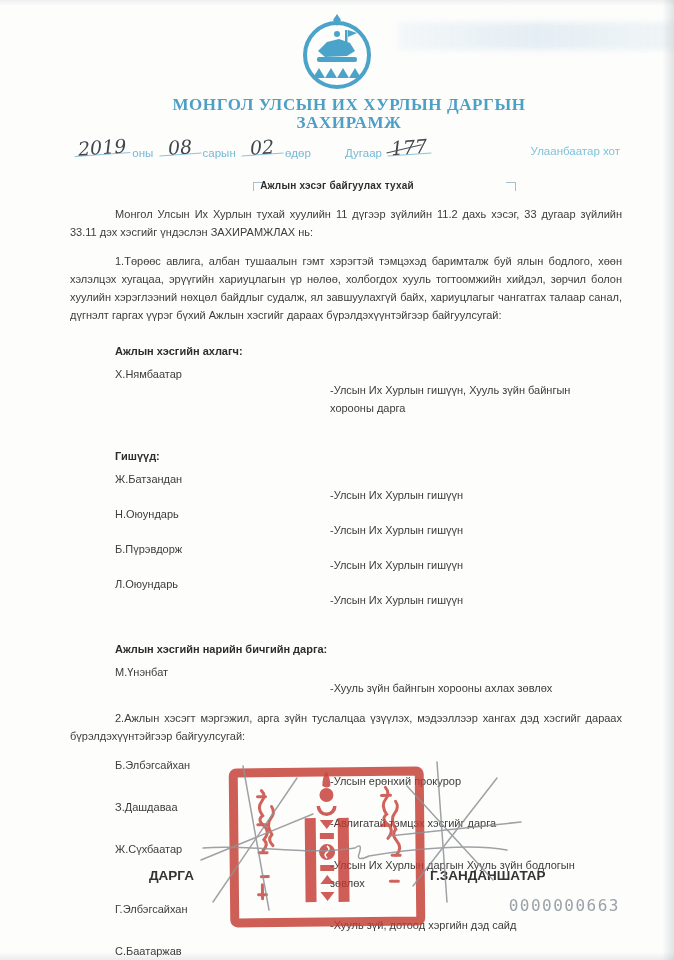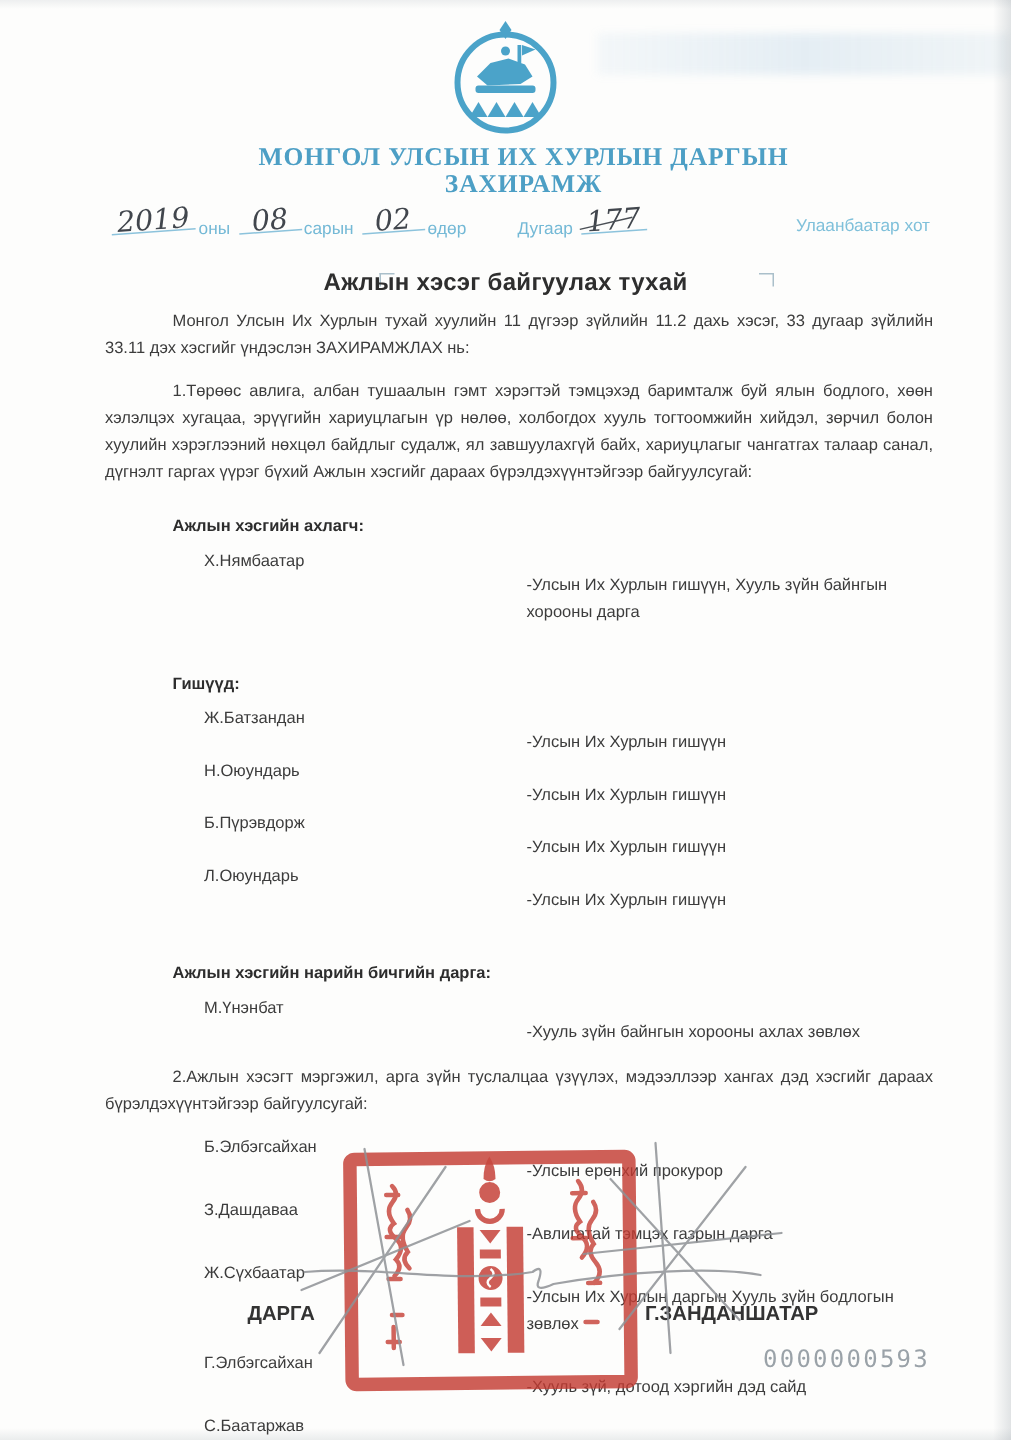--- a/index.html
+++ b/index.html
@@ -33,35 +33,35 @@
     color:#41464d;font-size:19px;line-height:14px;transform:rotate(-4deg);position:relative;top:-3px;}
   .u{display:inline-block;border-bottom:1px solid #8cc3dc;padding:0 4px;margin:0 2px;min-width:34px;text-align:center;}
   .hw-num{position:relative;}
   .hw-strike{position:absolute;left:-1px;top:8px;width:36px;height:1.4px;background:#4a4f55;transform:rotate(-9deg);}
 
   
   .corner{position:absolute;width:9px;height:8px;top:182px;}
   .corner.l{left:253px;border-left:1.5px solid #aabfca;border-top:1.5px solid #aabfca;}
   .corner.r{left:506px;border-right:1.5px solid #aabfca;border-top:1.5px solid #aabfca;}
   .doc-title{position:absolute;top:180px;left:0;width:100%;text-align:center;
-    font-weight:bold;font-size:16px;color:#2e2e2e;letter-spacing:.2px;}
+    font-weight:bold;font-size:10px;color:#2e2e2e;letter-spacing:.2px;}
 
   
   .content{position:absolute;top:205px;left:70px;width:552px;font-size:11px;line-height:18px;color:#3c3c3c;}
   .para{text-align:justify;text-indent:45px;margin:0 0 11px 0;}
   .label{font-weight:bold;color:#2d2d2d;padding-left:45px;margin:18px 0 5px 0;}
-  .row{display:flex;padding-left:45px;justify-content:center;}
+  .row{display:flex;padding-left:45px;}
   .row .name{width:215px;flex:none;}
   .row .pos{flex:1;max-width:250px;margin-top:16px;}
   .rows-tight .row{margin-bottom:1px;}
   .rows-loose .row{margin-bottom:8px;}
   .gap-s{height:6px;} .gap-m{height:12px;}
 
   
-  .sig-title{position:absolute;left:165px;top:868px;font-size:13.5px;font-weight:bold;color:#333;}
+  .sig-title{position:absolute;left:149px;top:868px;font-size:13.5px;font-weight:bold;color:#333;}
   .sig-name{position:absolute;left:430px;top:868px;font-size:13.5px;font-weight:bold;color:#333;text-align:center;}
 
   
   .stamp{position:absolute;left:228px;top:766px;width:198px;height:162px;transform:rotate(-.6deg);opacity:.92;}
   
   .scribble{position:absolute;left:185px;top:752px;width:345px;height:172px;pointer-events:none;}
 
   
   .serial{position:absolute;right:54px;top:896px;font-family:"DejaVu Sans Mono",monospace;
     font-size:16px;color:#9aa2a8;letter-spacing:1.5px;}
@@ -159,21 +159,21 @@
     <div class="gap-m"></div>
     <p class="para">2.Ажлын хэсэгт мэргэжил, арга зүйн туслалцаа үзүүлэх, мэдээллээр хангах дэд хэсгийг дараах бүрэлдэхүүнтэйгээр байгуулсугай:</p>
 
     <div class="rows-loose">
       <div class="row">
         <span class="name">Б.Элбэгсайхан</span>
         <span class="pos">-Улсын ерөнхий прокурор</span>
       </div>
       <div class="row">
         <span class="name">З.Дашдаваа</span>
-        <span class="pos">-Авлигатай тэмцэх газрын дарга</span>
+        <span class="pos">-Авлигатай тэмцэх хэсгийг дарга</span>
       </div>
       <div class="row">
         <span class="name">Ж.Сүхбаатар</span>
         <span class="pos">-Улсын Их Хурлын даргын Хууль зүйн бодлогын зөвлөх</span>
       </div>
       <div class="row">
         <span class="name">Г.Элбэгсайхан</span>
         <span class="pos">-Хууль зүй, дотоод хэргийн дэд сайд</span>
       </div>
       <div class="row">
@@ -231,15 +231,15 @@
         <path d="M16,108 L128,62"></path>
         <path d="M18,96 C70,92 120,104 170,96 q8,-6 4,6 q-3,8 10,2 C230,96 290,92 322,98"></path>
         <path d="M222,34 L308,128"></path>
         <path d="M312,26 L228,134"></path>
         <path d="M204,84 L336,70"></path>
         <path d="M252,10 L262,150"></path>
       </g>
     </svg>
   </div>
 
-  <div class="serial">0000000593</div>
+  <div class="serial">0000000663</div>
 
 </div>
 
 </body></html>

